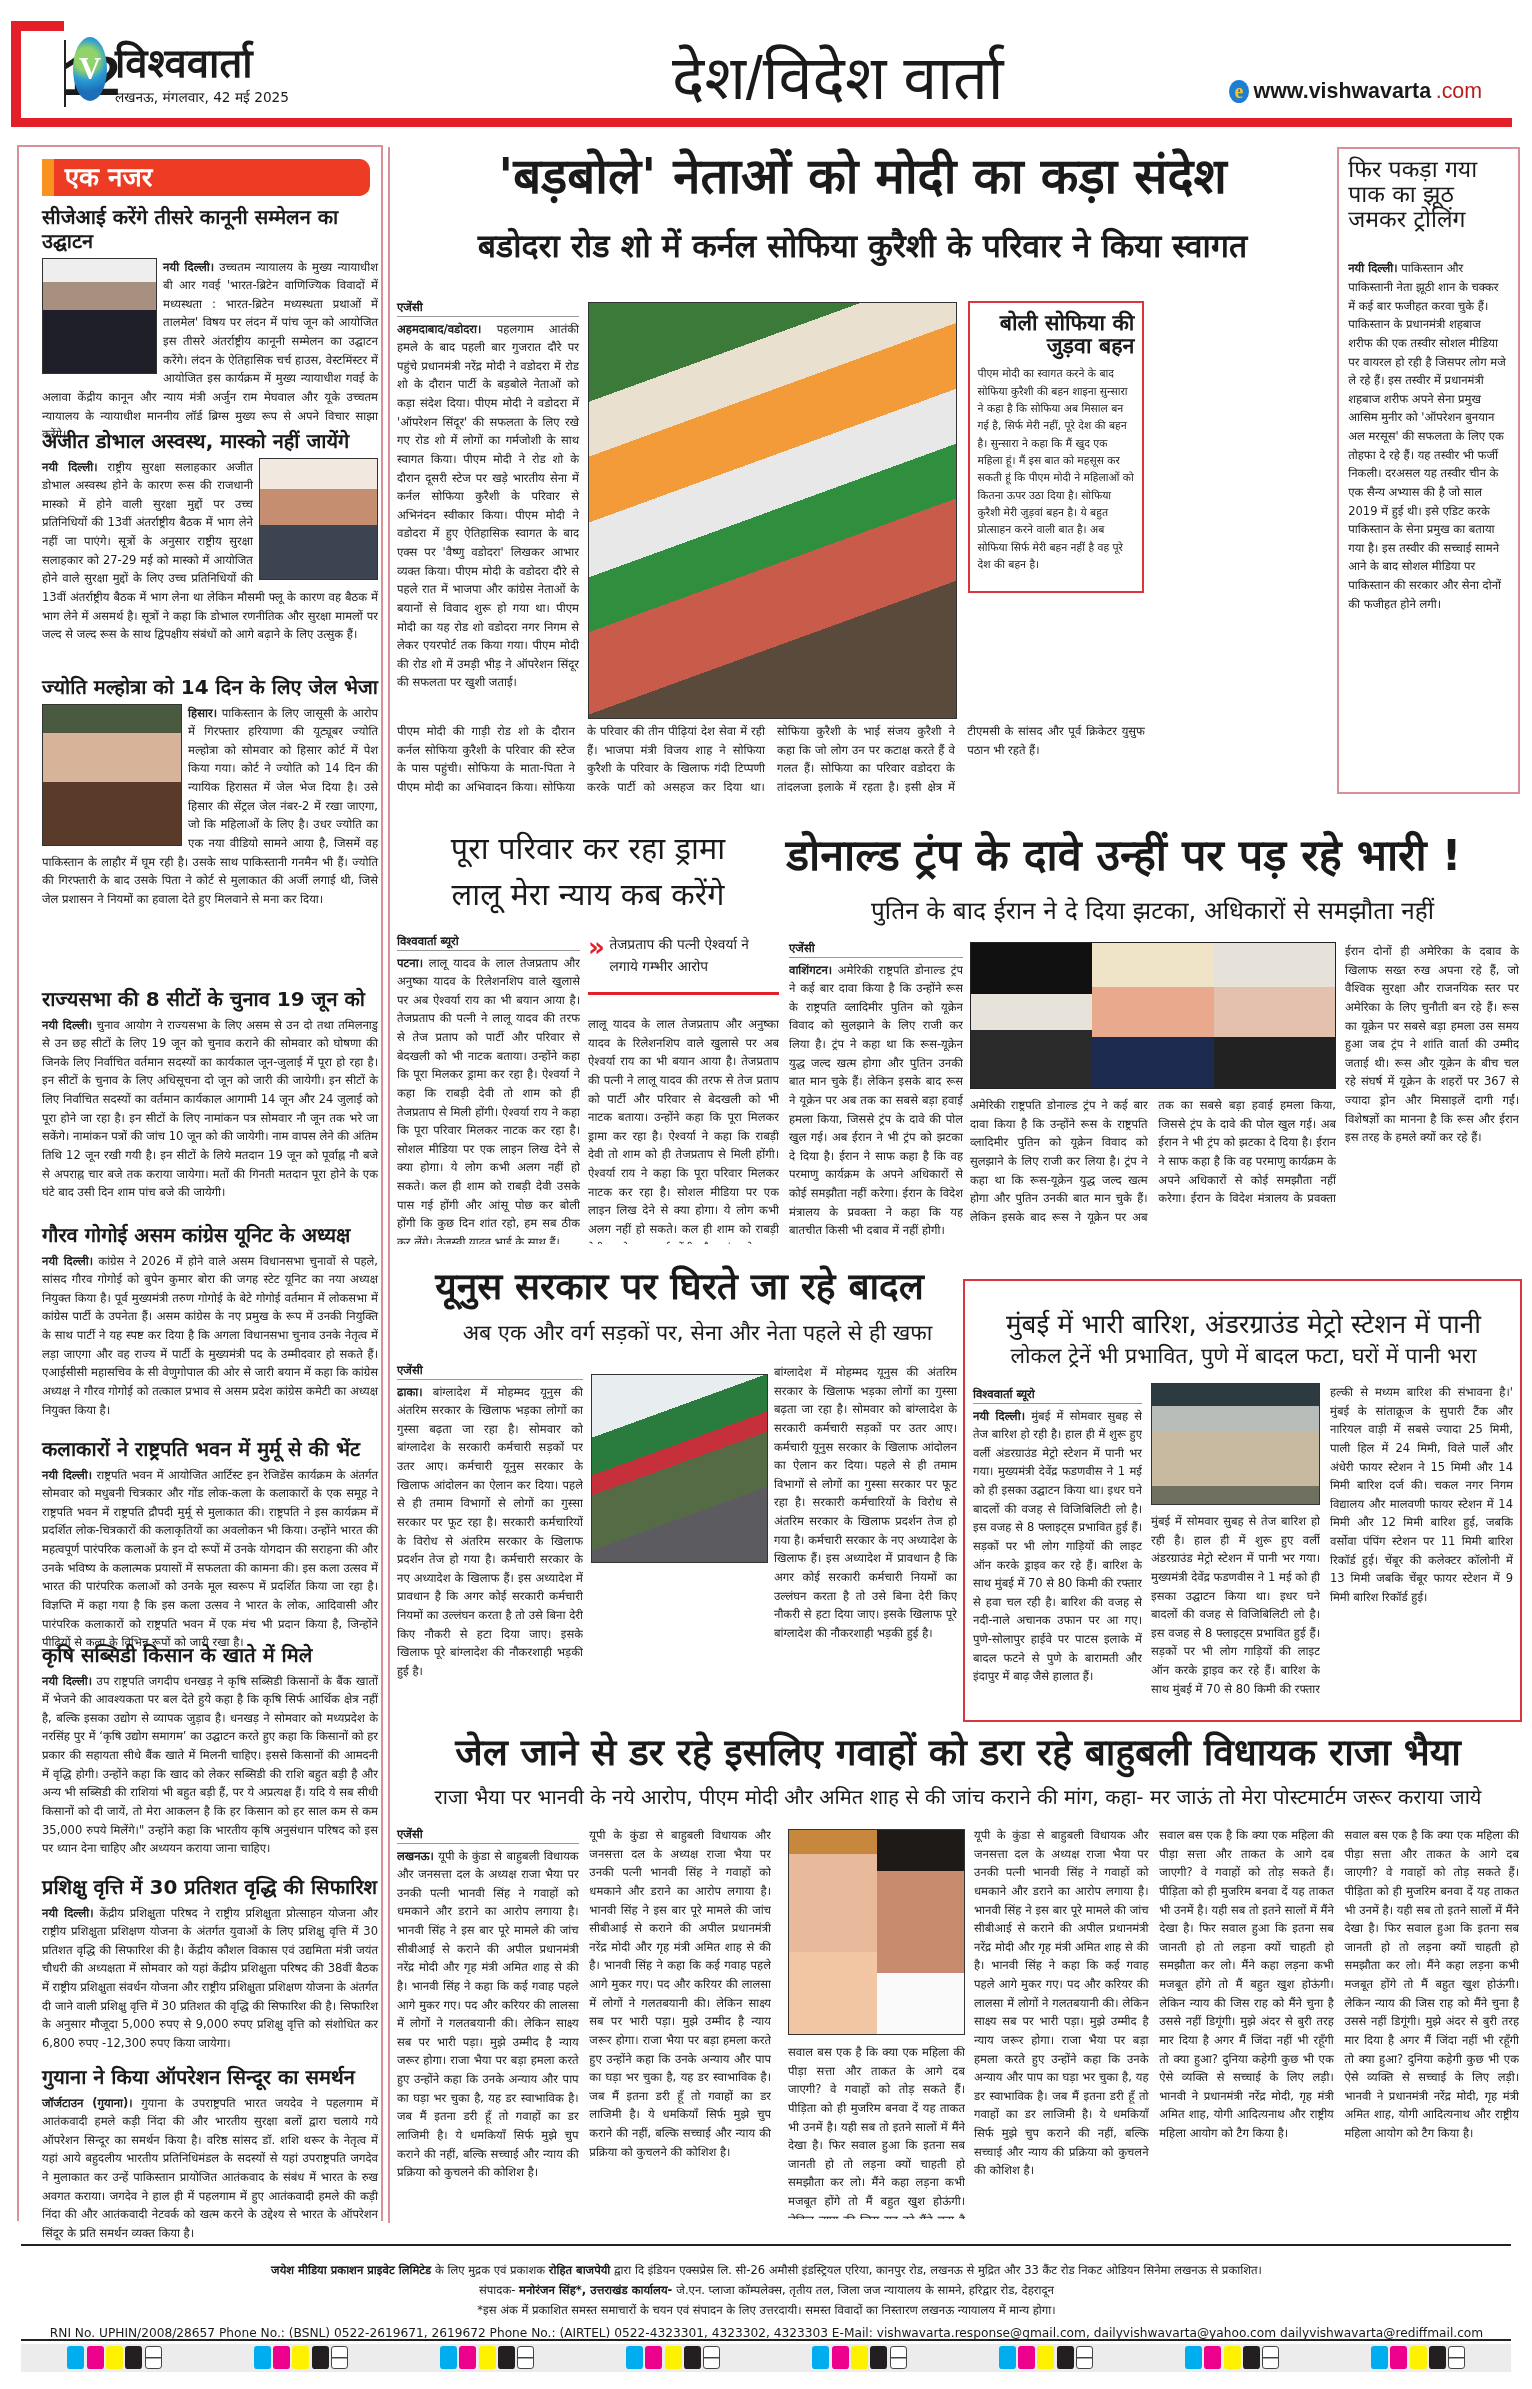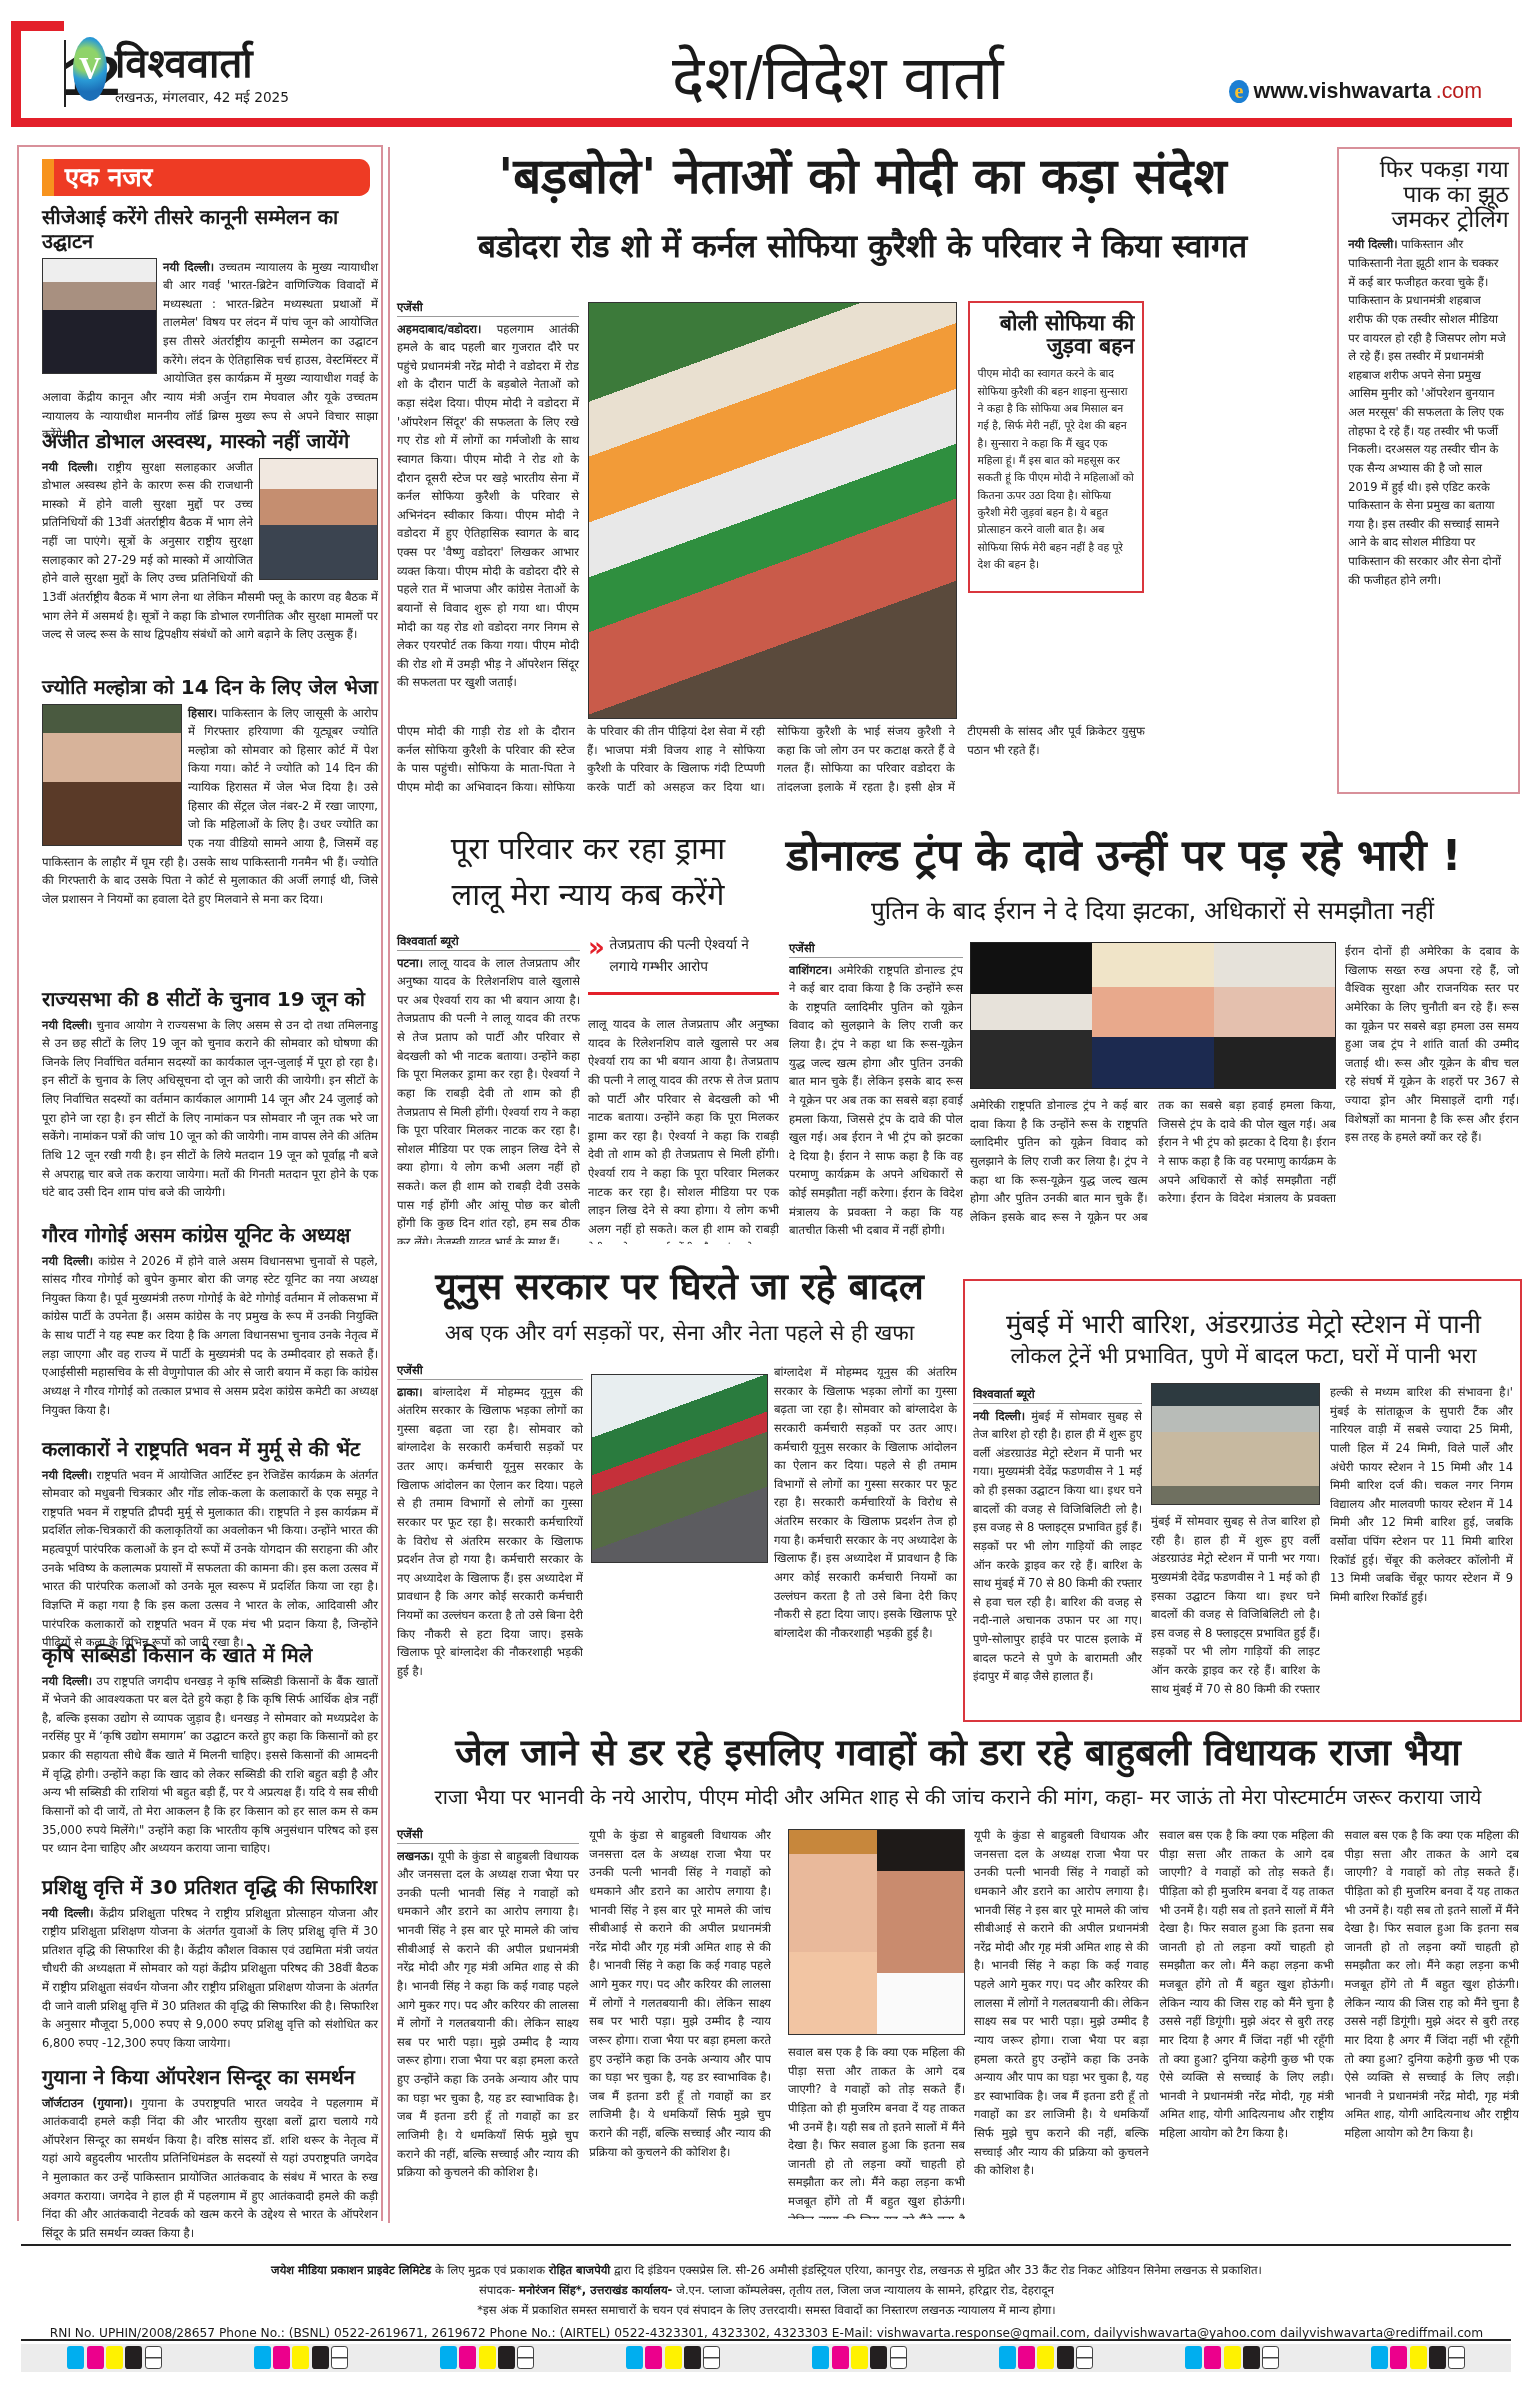--- a/index.html
+++ b/index.html
@@ -118,21 +118,21 @@
 <div class="abs box" style="left:968px;top:301px;width:176px;height:292px;padding:7.6px 7.6px">
   <div class="hl" style="font-size:21.4px;margin-bottom:7.6px">बोली सोफिया की जुड़वा बहन</div>
   <p class="txt" style="text-align:left;font-size:10.7px">पीएम मोदी का स्वागत करने के बाद सोफिया कुरैशी की बहन शाइना सुन्सारा ने कहा है कि सोफिया अब मिसाल बन गई है, सिर्फ मेरी नहीं, पूरे देश की बहन है। सुन्सारा ने कहा कि मैं खुद एक महिला हूं। मैं इस बात को महसूस कर सकती हूं कि पीएम मोदी ने महिलाओं को कितना ऊपर उठा दिया है। सोफिया कुरैशी मेरी जुड़वां बहन है। ये बहुत प्रोत्साहन करने वाली बात है। अब सोफिया सिर्फ मेरी बहन नहीं है वह पूरे देश की बहन है।</p>
 </div>
 
 <div class="abs" style="left:397px;top:722px;width:748px">
   <p class="txt" style="column-count:4;column-gap:12.2px">पीएम मोदी की गाड़ी रोड शो के दौरान कर्नल सोफिया कुरैशी के परिवार की स्टेज के पास पहुंची। सोफिया के माता-पिता ने पीएम मोदी का अभिवादन किया। सोफिया के परिवार की तीन पीढ़ियां देश सेवा में रही हैं। भाजपा मंत्री विजय शाह ने सोफिया कुरैशी के परिवार के खिलाफ गंदी टिप्पणी करके पार्टी को असहज कर दिया था। सोफिया कुरैशी के भाई संजय कुरैशी ने कहा कि जो लोग उन पर कटाक्ष करते हैं वे गलत हैं। सोफिया का परिवार वडोदरा के तांदलजा इलाके में रहता है। इसी क्षेत्र में टीएमसी के सांसद और पूर्व क्रिकेटर युसुफ पठान भी रहते हैं।</p>
 </div>
 
 <div class="abs boxp" style="left:1337px;top:147px;width:183px;height:647px;padding:7.6px 9.2px">
-  <div class="hl" style="font-size:23px;text-align:right;font-weight:normal;margin-bottom:3px">फिर पकड़ा गया पाक का झूठ जमकर ट्रोलिंग</div>
+  <div class="hl" style="font-size:23px;text-align:left;font-weight:normal;margin-bottom:27px">फिर पकड़ा गया पाक का झूठ जमकर ट्रोलिंग</div>
   <p class="txt" style="text-align:left;font-size:11.5px"><b>नयी दिल्ली।</b> <span>पाकिस्तान और पाकिस्तानी नेता झूठी शान के चक्कर में कई बार फजीहत करवा चुके हैं। पाकिस्तान के प्रधानमंत्री शहबाज शरीफ की एक तस्वीर सोशल मीडिया पर वायरल हो रही है जिसपर लोग मजे ले रहे हैं। इस तस्वीर में प्रधानमंत्री शहबाज शरीफ अपने सेना प्रमुख आसिम मुनीर को 'ऑपरेशन बुनयान अल मरसूस' की सफलता के लिए एक तोहफा दे रहे हैं। यह तस्वीर भी फर्जी निकली। दरअसल यह तस्वीर चीन के एक सैन्य अभ्यास की है जो साल 2019 में हुई थी। इसे एडिट करके पाकिस्तान के सेना प्रमुख का बताया गया है। इस तस्वीर की सच्चाई सामने आने के बाद सोशल मीडिया पर पाकिस्तान की सरकार और सेना दोनों की फजीहत होने लगी।</span></p>
 </div>
 
 <div class="abs hl" style="left:397px;top:832px;width:382px;font-size:30.5px;text-align:center;font-weight:normal">पूरा परिवार कर रहा ड्रामा</div>
 <div class="abs hl" style="left:397px;top:878px;width:382px;font-size:30.5px;text-align:center;font-weight:normal">लालू मेरा न्याय कब करेंगे</div>
 <div class="abs" style="left:397px;top:933px;width:183px">
   <div class="byline">विश्ववार्ता ब्यूरो</div>
   <p class="txt" style="height:290px;overflow:hidden"><b>पटना।</b> <span>लालू यादव के लाल तेजप्रताप और अनुष्का यादव के रिलेशनशिप वाले खुलासे पर अब ऐश्वर्या राय का भी बयान आया है। तेजप्रताप की पत्नी ने लालू यादव की तरफ से तेज प्रताप को पार्टी और परिवार से बेदखली को भी नाटक बताया। उन्होंने कहा कि पूरा मिलकर ड्रामा कर रहा है। ऐश्वर्या ने कहा कि राबड़ी देवी तो शाम को ही तेजप्रताप से मिली होंगी। ऐश्वर्या राय ने कहा कि पूरा परिवार मिलकर नाटक कर रहा है। सोशल मीडिया पर एक लाइन लिख देने से क्या होगा। ये लोग कभी अलग नहीं हो सकते। कल ही शाम को राबड़ी देवी उसके पास गई होंगी और आंसू पोछ कर बोली होंगी कि कुछ दिन शांत रहो, हम सब ठीक कर लेंगे। तेजस्वी यादव भाई के साथ हैं।</span></p>
 </div>
 <div class="abs" style="left:588px;top:934px;width:191px;border-bottom:3.1px solid #e3202a;padding-bottom:13.7px;display:flex;gap:4.6px">
@@ -155,21 +155,21 @@
   <div style="flex:1;background:linear-gradient(180deg,#e6e2da 0 30%,#e4c0ae 30% 65%,#222 65%)"></div>
 </div>
 <div class="abs" style="left:970px;top:1096px;width:366px">
   <p class="txt" style="column-count:2;column-gap:10.7px;height:147px;overflow:hidden">अमेरिकी राष्ट्रपति डोनाल्ड ट्रंप ने कई बार दावा किया है कि उन्होंने रूस के राष्ट्रपति व्लादिमीर पुतिन को यूक्रेन विवाद को सुलझाने के लिए राजी कर लिया है। ट्रंप ने कहा था कि रूस-यूक्रेन युद्ध जल्द खत्म होगा और पुतिन उनकी बात मान चुके हैं। लेकिन इसके बाद रूस ने यूक्रेन पर अब तक का सबसे बड़ा हवाई हमला किया, जिससे ट्रंप के दावे की पोल खुल गई। अब ईरान ने भी ट्रंप को झटका दे दिया है। ईरान ने साफ कहा है कि वह परमाणु कार्यक्रम के अपने अधिकारों से कोई समझौता नहीं करेगा। ईरान के विदेश मंत्रालय के प्रवक्ता ने कहा कि यह बातचीत किसी भी दबाव में नहीं होगी।</p>
 </div>
 <div class="abs" style="left:1345px;top:942px;width:174px">
   <p class="txt" style="height:301px;overflow:hidden">ईरान दोनों ही अमेरिका के दबाव के खिलाफ सख्त रुख अपना रहे हैं, जो वैश्विक सुरक्षा और राजनयिक स्तर पर अमेरिका के लिए चुनौती बन रहे हैं। रूस का यूक्रेन पर सबसे बड़ा हमला उस समय हुआ जब ट्रंप ने शांति वार्ता की उम्मीद जताई थी। रूस और यूक्रेन के बीच चल रहे संघर्ष में यूक्रेन के शहरों पर 367 से ज्यादा ड्रोन और मिसाइलें दागी गईं। विशेषज्ञों का मानना है कि रूस और ईरान इस तरह के हमले क्यों कर रहे हैं।</p>
 </div>
 
 <div class="abs hl" style="left:397px;top:1267px;width:565px;font-size:37px;text-align:center">यूनुस सरकार पर घिरते जा रहे बादल</div>
-<div class="abs hl" style="left:397px;top:1321px;width:565px;font-size:21.4px;text-align:center;font-weight:normal">अब एक और वर्ग सड़कों पर, सेना और नेता पहले से ही खफा</div>
+<div class="abs hl" style="left:415px;top:1321px;width:565px;font-size:21.4px;text-align:center;font-weight:normal">अब एक और वर्ग सड़कों पर, सेना और नेता पहले से ही खफा</div>
 <div class="abs" style="left:397px;top:1362px;width:186px">
   <div class="byline">एजेंसी</div>
   <p class="txt" style="height:336px;overflow:hidden"><b>ढाका।</b> <span>बांग्लादेश में मोहम्मद यूनुस की अंतरिम सरकार के खिलाफ भड़का लोगों का गुस्सा बढ़ता जा रहा है। सोमवार को बांग्लादेश के सरकारी कर्मचारी सड़कों पर उतर आए। कर्मचारी यूनुस सरकार के खिलाफ आंदोलन का ऐलान कर दिया। पहले से ही तमाम विभागों से लोगों का गुस्सा सरकार पर फूट रहा है। सरकारी कर्मचारियों के विरोध से अंतरिम सरकार के खिलाफ प्रदर्शन तेज हो गया है। कर्मचारी सरकार के नए अध्यादेश के खिलाफ हैं। इस अध्यादेश में प्रावधान है कि अगर कोई सरकारी कर्मचारी नियमों का उल्लंघन करता है तो उसे बिना देरी किए नौकरी से हटा दिया जाए। इसके खिलाफ पूरे बांग्लादेश की नौकरशाही भड़की हुई है।</span></p>
 </div>
 <div class="abs photo" style="left:591px;top:1374px;width:177px;height:189px;background:linear-gradient(160deg,#e8eef0 0 25%,#2a7b3e 25% 40%,#c5303a 40% 48%,#556b45 48% 70%,#5c5c60 70%)"></div>
 <div class="abs" style="left:774px;top:1363px;width:183px">
   <p class="txt" style="height:336px;overflow:hidden">बांग्लादेश में मोहम्मद यूनुस की अंतरिम सरकार के खिलाफ भड़का लोगों का गुस्सा बढ़ता जा रहा है। सोमवार को बांग्लादेश के सरकारी कर्मचारी सड़कों पर उतर आए। कर्मचारी यूनुस सरकार के खिलाफ आंदोलन का ऐलान कर दिया। पहले से ही तमाम विभागों से लोगों का गुस्सा सरकार पर फूट रहा है। सरकारी कर्मचारियों के विरोध से अंतरिम सरकार के खिलाफ प्रदर्शन तेज हो गया है। कर्मचारी सरकार के नए अध्यादेश के खिलाफ हैं। इस अध्यादेश में प्रावधान है कि अगर कोई सरकारी कर्मचारी नियमों का उल्लंघन करता है तो उसे बिना देरी किए नौकरी से हटा दिया जाए। इसके खिलाफ पूरे बांग्लादेश की नौकरशाही भड़की हुई है।</p>
 </div>
 
 <div class="abs box" style="left:963px;top:1279px;width:559px;height:443px"></div>

